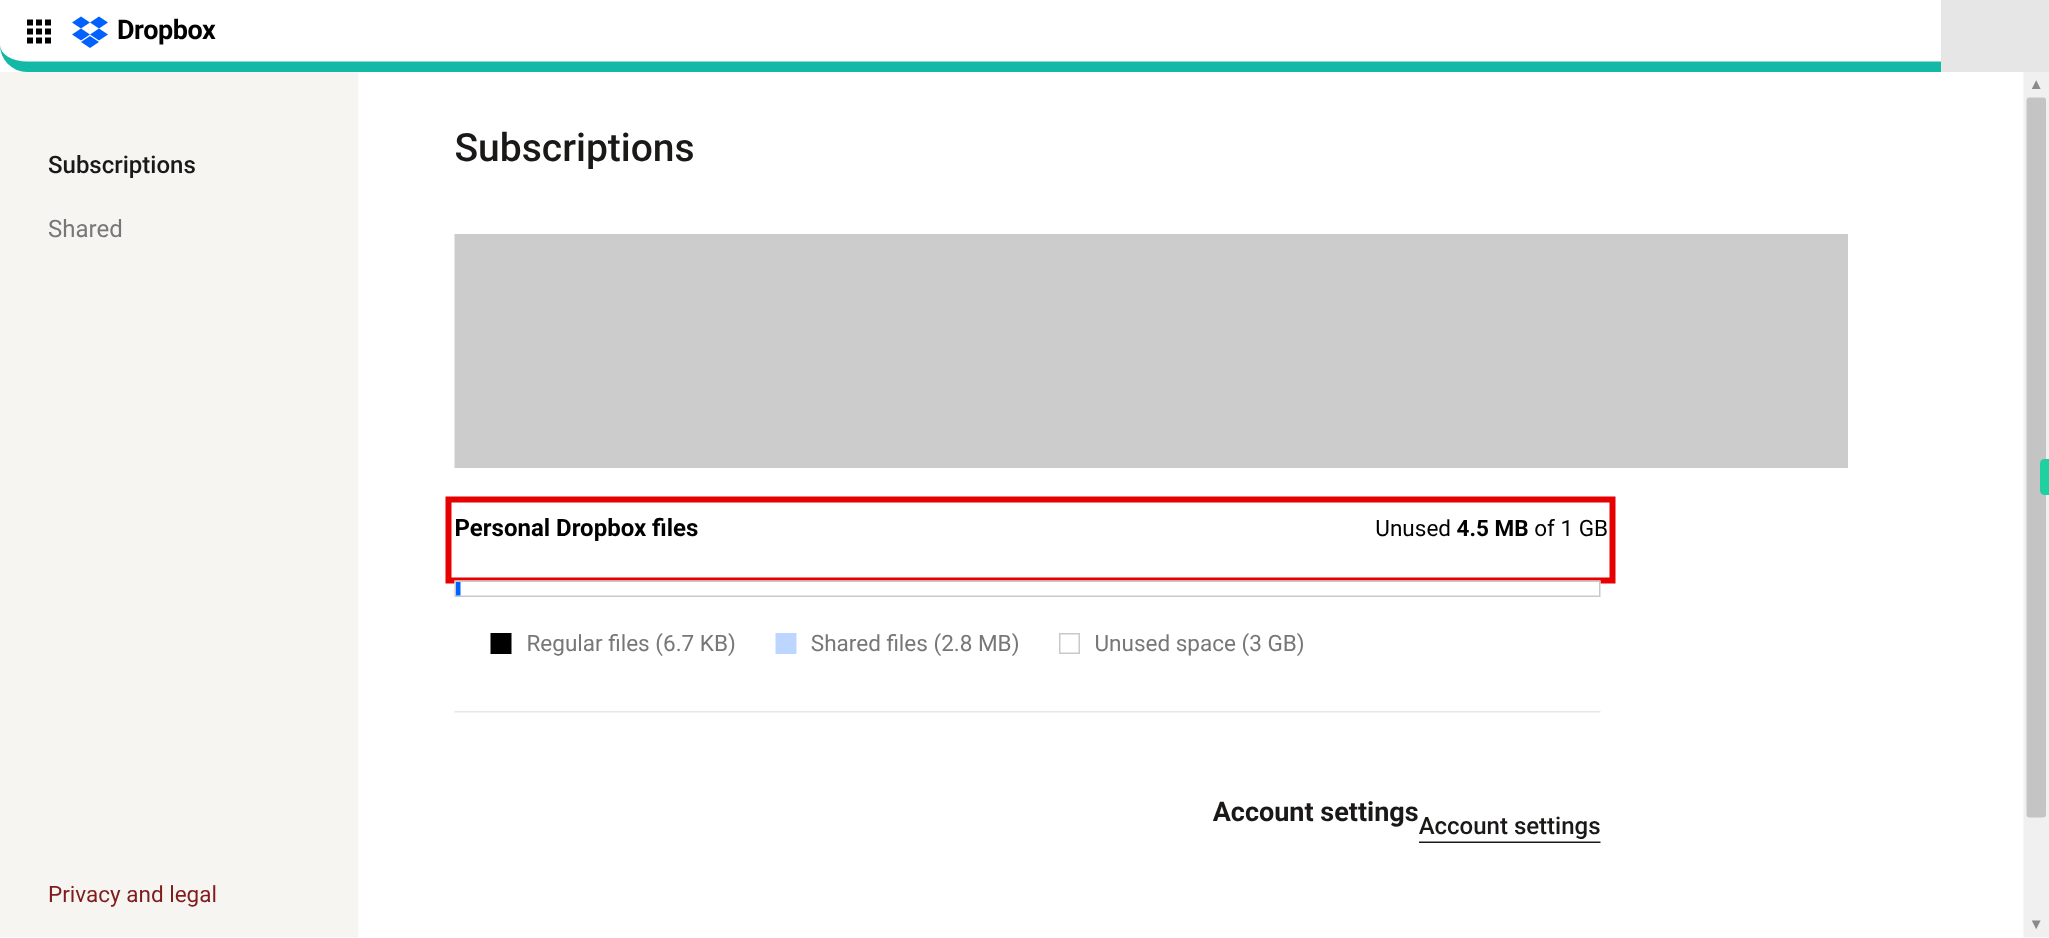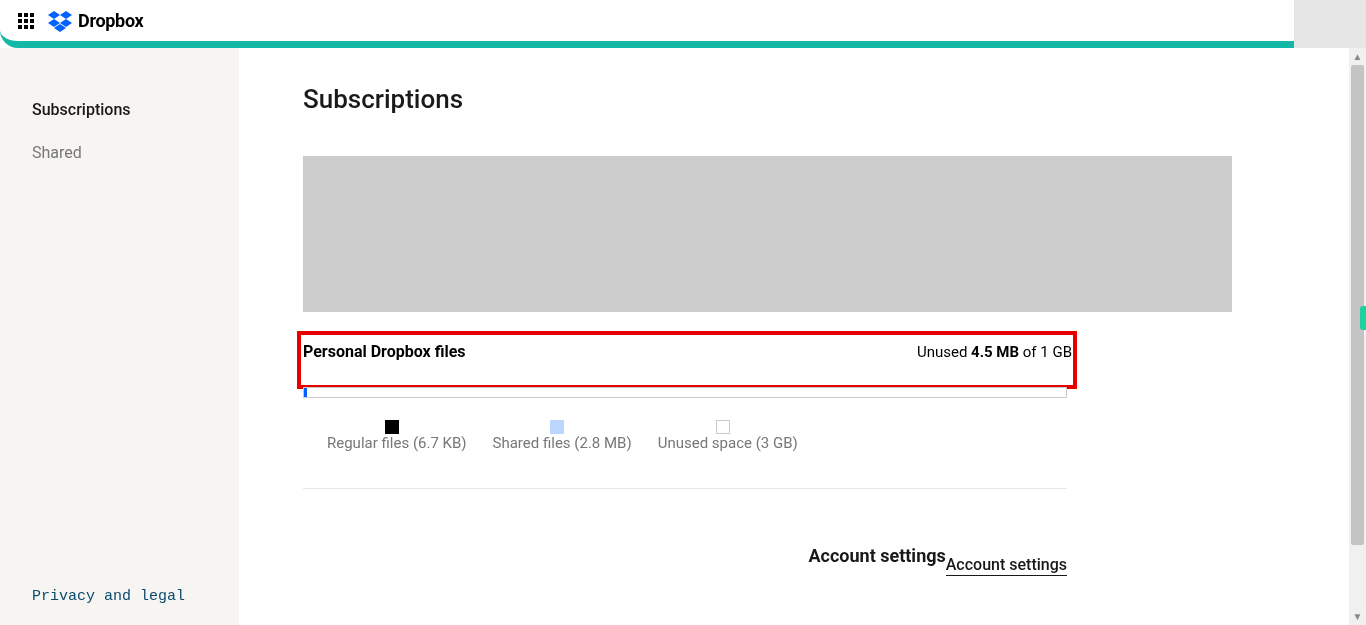--- a/index.html
+++ b/index.html
@@ -26,21 +26,21 @@
     
     .sidebar {
       position:absolute; left:0; top:48px; bottom:0; width:239px;
       background:#f7f5f2;
     }
     .sidebar-top { padding: 52px 28px 0 32px; }
     .side-link { font-size:16px; margin-bottom:24px; cursor:pointer; }
     .side-link.active { color:#1a1918; font-weight:500; }
     .side-link.inactive { color:#777; }
     .sidebar-bottom { position:absolute; left:32px; bottom:20px; }
-    .sidebar-bottom a { color:#0c4a6e; font-size:15px;font-family:Liberation Mono, monospace; }
+    .sidebar-bottom a { color:#7f1d1d; font-size:15px; }
 
     
     .main {
       position:absolute; left:239px; top:48px; width:1111px; bottom:0;
       background:#fff; overflow:hidden;
     }
     .content { padding: 36px 0 0 64px; width: 100%; }
     .page-title { font-size:26px; font-weight:500; color:#1a1918; margin-bottom:42px; }
 
     .gray-banner {
@@ -58,21 +58,21 @@
     .space-usage { font-size:15px; color:#000; }
     .space-usage .strong { font-weight:700; }
 
     .storage-bar {
       position:relative; width:764px; height:11px; border:1px solid #c9c9c9; background:#fff;
       margin-bottom: 22px;
     }
     .storage-bar .blue { position:absolute; left:0; top:0; bottom:0; width:3px; background:#0061fe; }
 
     .legend { display:flex; gap: 26px; padding-left: 24px; margin-bottom: 36px; }
-    .legend-item { display:flex; align-items:center; font-size:15px; color:#777;flex-direction:column; }
+    .legend-item { display:flex; align-items:center; font-size:15px; color:#777; }
     .swatch { width:14px; height:14px; margin-right:10px; }
     .sw-black { background:#000; }
     .sw-blue  { background:#bcd6ff; }
     .sw-empty { background:#fff; border:1px solid #c9c9c9; }
 
     .divider { width:764px; height:1px; background:#e7e7e7; margin-bottom: 56px; }
 
     .settings-row { width:764px; display:flex; justify-content:flex-end; align-items:flex-start; }
     .settings-left .settings-title { font-size:18px; font-weight:700; color:#1a1918; margin-bottom:14px; }
     .settings-left .settings-desc  { font-size:14px; color:#888; }

